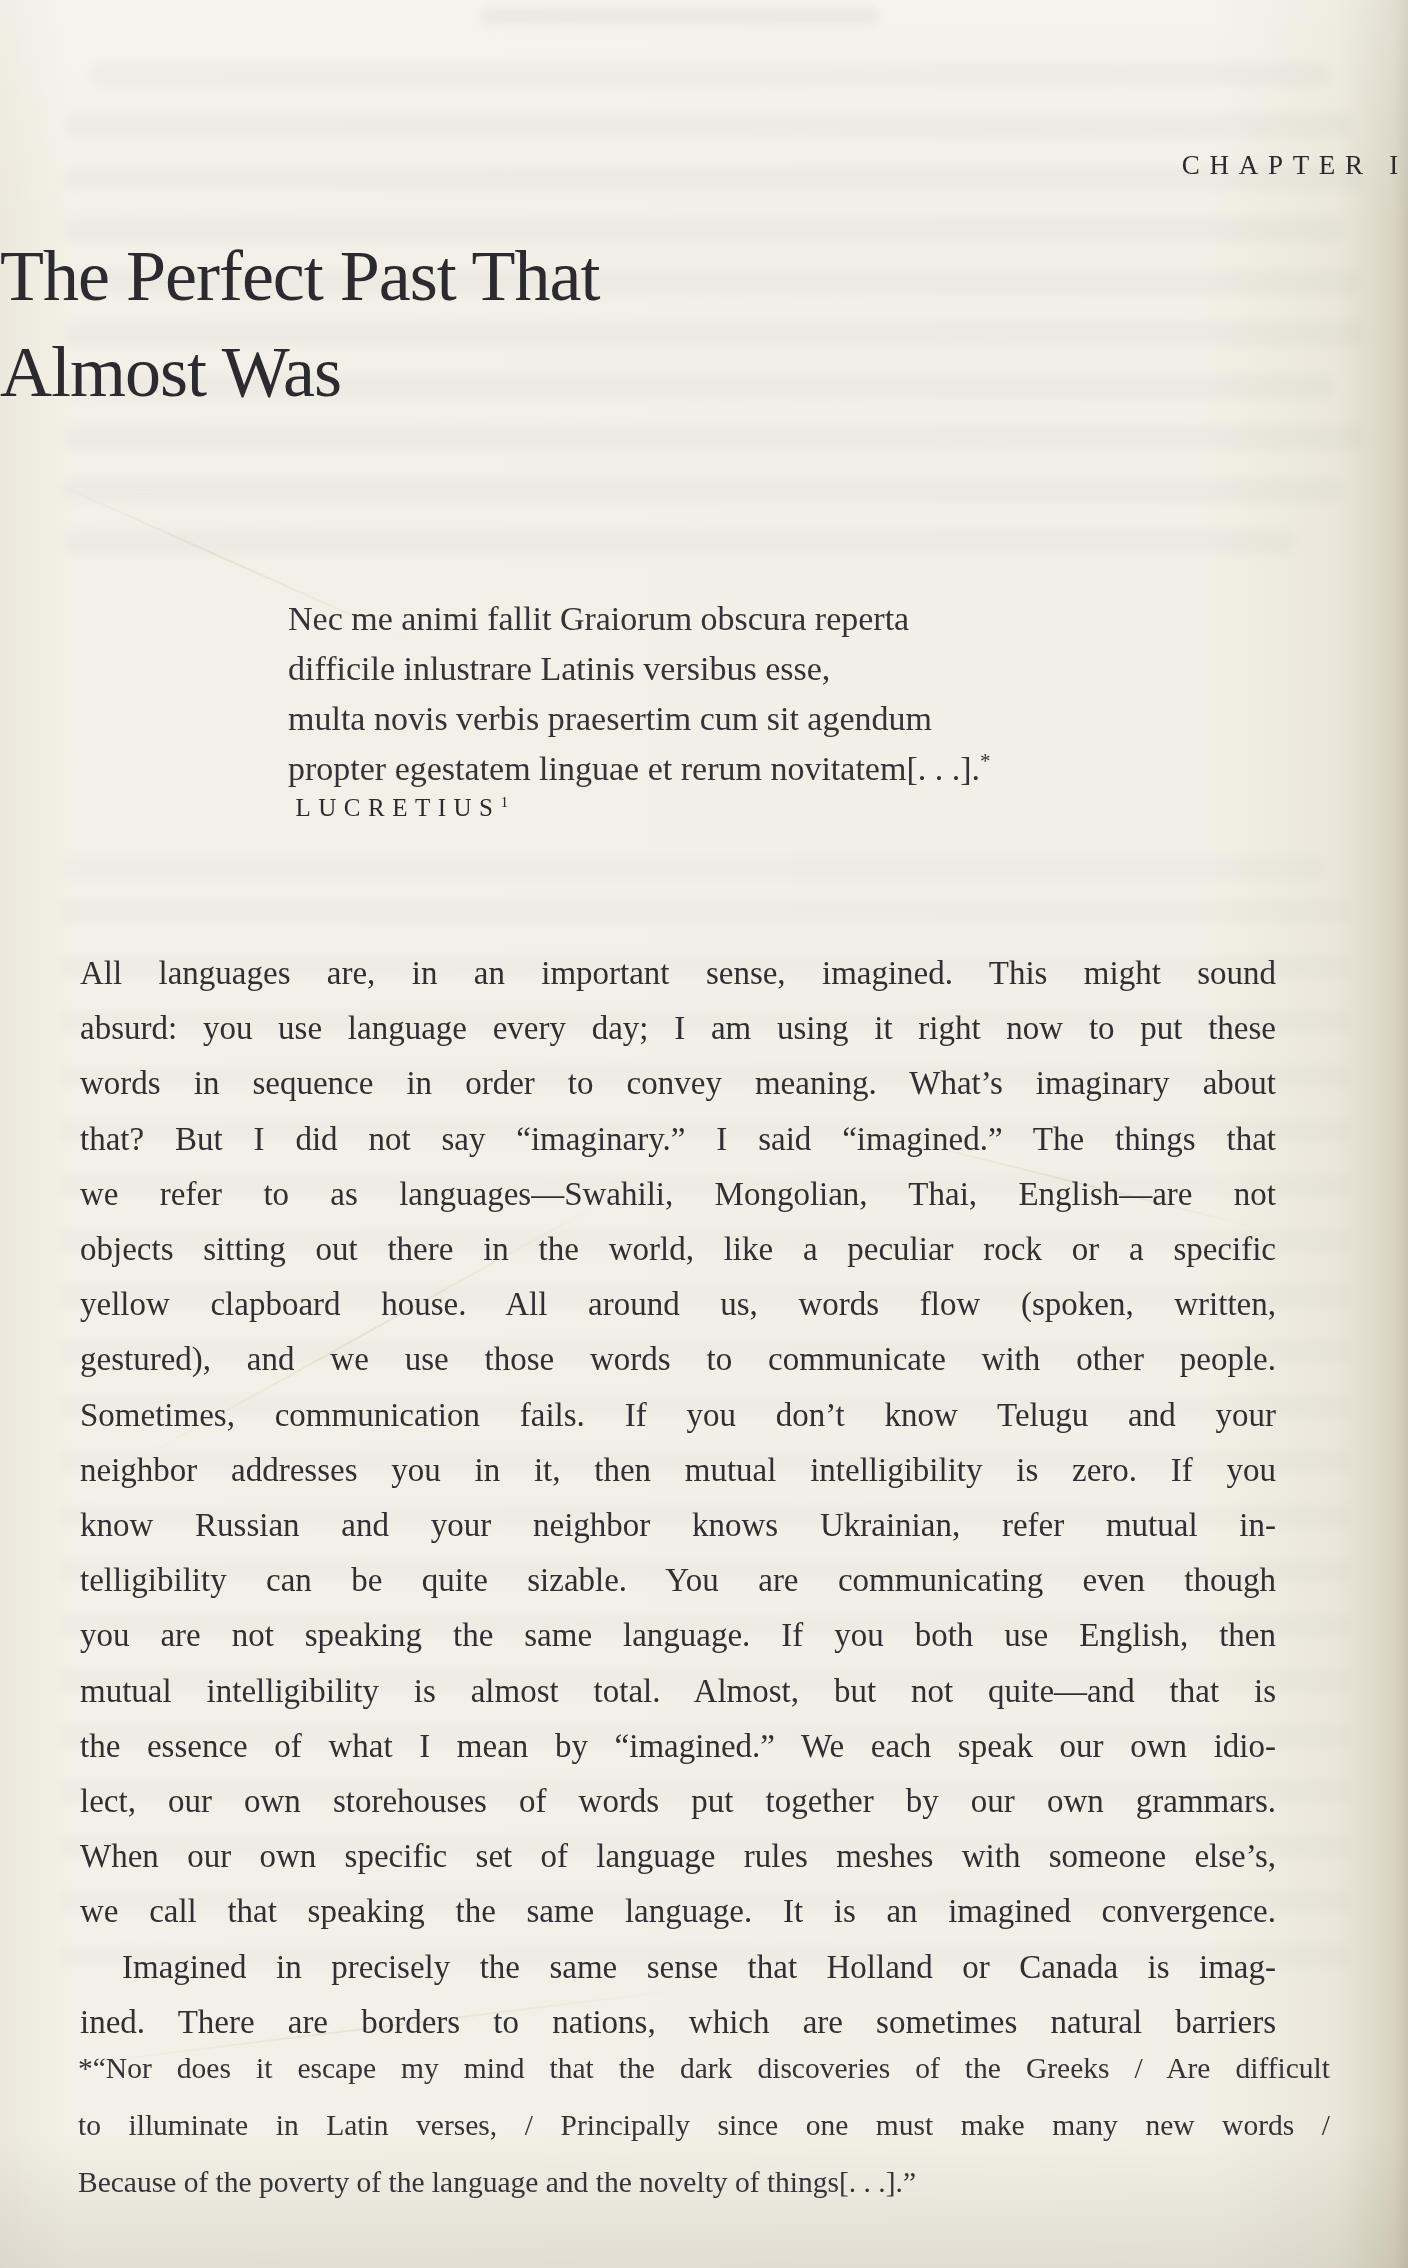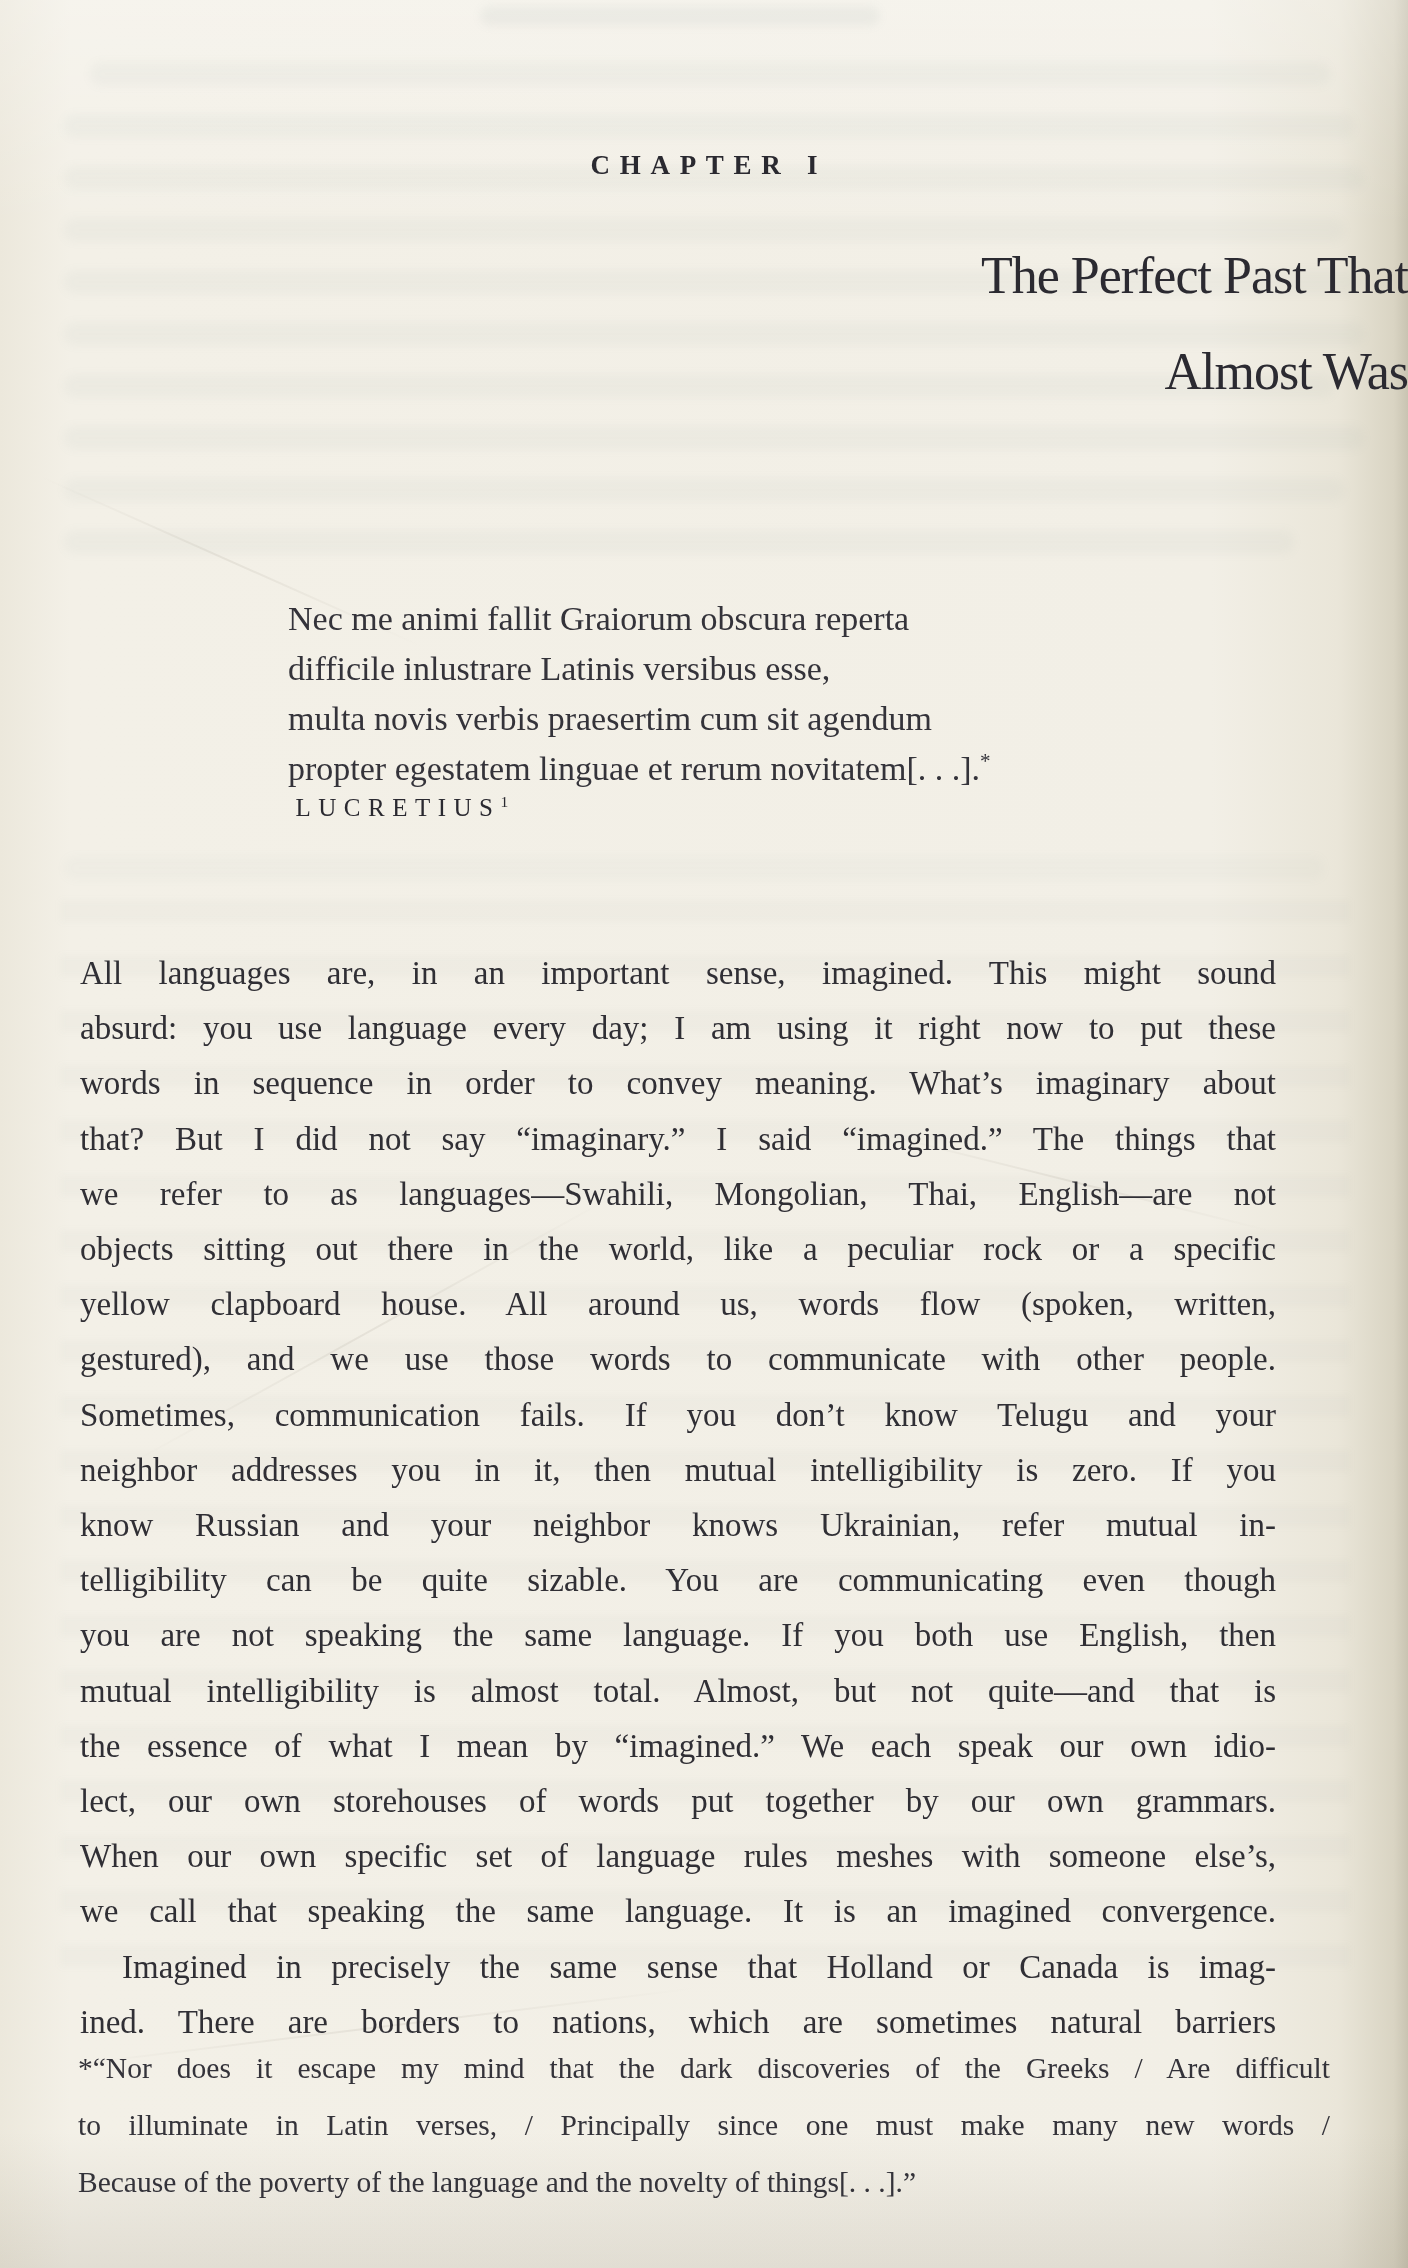--- a/index.html
+++ b/index.html
@@ -41,33 +41,32 @@
   .crease {
     position: absolute;
     height: 2px;
     background: linear-gradient(90deg, rgba(120,110,95,0) 0%, rgba(120,110,95,0.22) 50%, rgba(120,110,95,0) 100%);
     opacity: 0.5;
   }
 
   .chapter-label {
     position: absolute;
     top: 150px; left: 0; width: 100%;
-    text-align: center;
+    text-align: right;
     font-size: 27px;
     letter-spacing: 0.36em;
     text-indent: 0.36em;
     color: #2a2930;
-    font-weight: bold;
   }
 
   .chapter-title {
     position: absolute;
     top: 228px; left: 0; width: 100%;
-    text-align: right;
-    font-size: 52px;
+    text-align: left;
+    font-size: 72px;
     line-height: 96px;
     letter-spacing: -1px;
     color: #2b2a31;
   }
 
   .epigraph {
     position: absolute;
     top: 594px; left: 288px; width: 860px;
     font-size: 34px;
     line-height: 50px;

